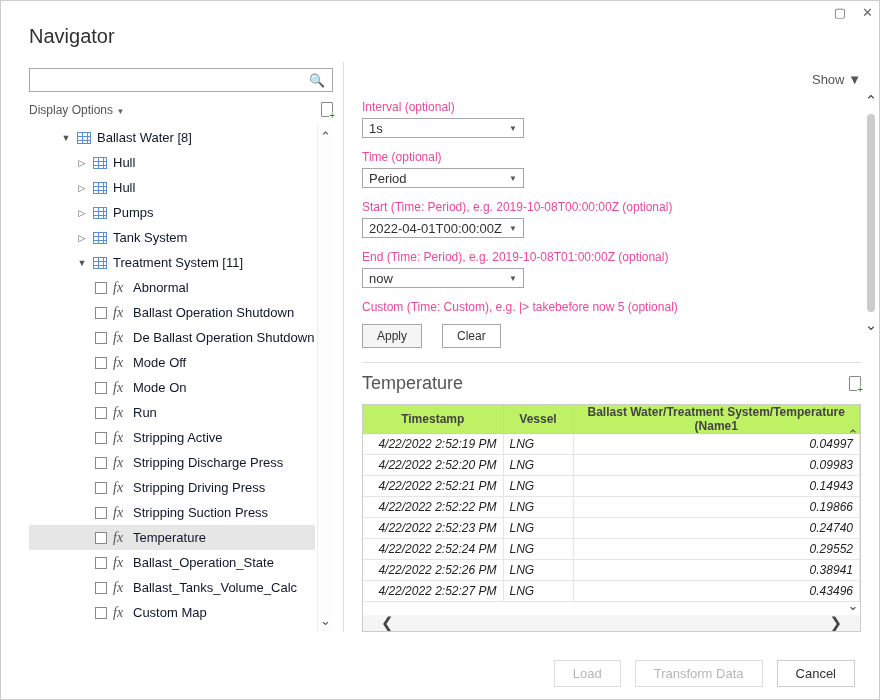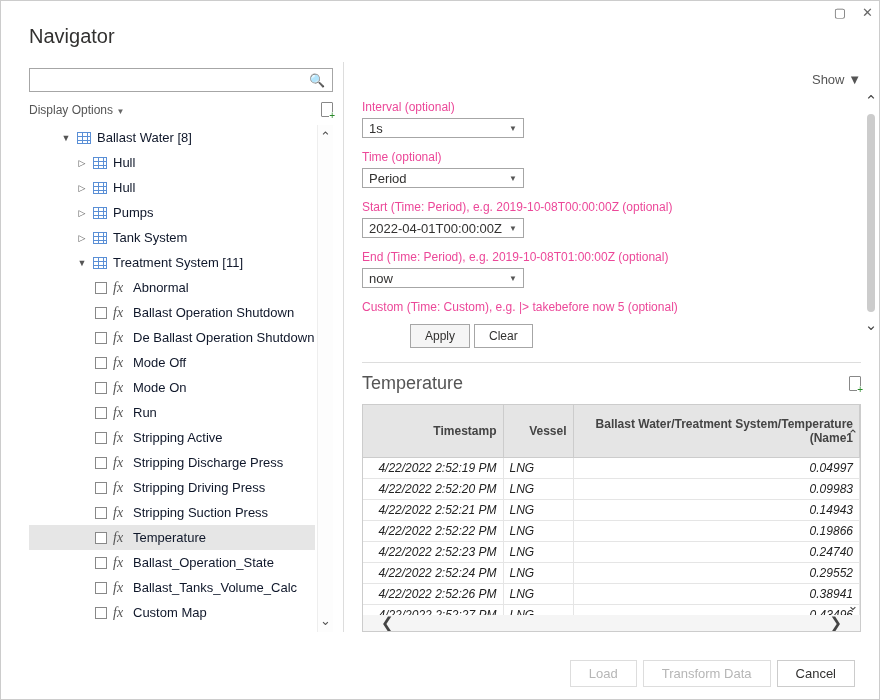--- a/index.html
+++ b/index.html
@@ -168,21 +168,21 @@
   .combo {
     display:flex; align-items:center;
     border:1px solid #a6a6a6;
     height:20px; width:162px;
     padding:0 6px;
     justify-content:space-between;
     margin-bottom:8px;
     font-size:13px;
   }
   .combo .caret { font-size:8px; color:#555; }
-  .btn-row { display:flex; gap:4px; margin-top:6px;margin-left:48px; }
+  .btn-row { display:flex; gap:20px; margin-top:6px; }
   .btn {
     border:1px solid #a6a6a6;
     background:#f5f5f5;
     padding:4px 14px;
     font-size:12px;
     cursor:default;
   }
   .btn.plain { background:#fff; }
   .section-title {
     font-size: 18px;
@@ -196,25 +196,25 @@
   }
   .table-wrap {
     margin-top:10px;
     border:1px solid #ccc;
     flex:1;
     position:relative;
     overflow:hidden;
   }
   table { width:100%; border-collapse:collapse; font-size:12px; }
   th {
-    background:#e5e5e5;
+    background:#bef264;
     border-right:1px solid #ccc;
     border-bottom:1px solid #ccc;
-    text-align:right;
-    padding:12px 6px;
+    text-align:center;
+    padding:0 6px;
     font-weight:600;
     color:#444;
   }
   td {
     border-right:1px solid #e5e5e5;
     border-bottom:1px solid #e5e5e5;
     padding:3px 6px;
     font-style:italic;
     color:#222;
   }
@@ -231,21 +231,21 @@
     position:absolute; left:0; right:0; bottom:0; height:16px;
     background:#f5f5f5;
     display:flex; align-items:center; justify-content:space-between;
     padding:0 18px;
   }
   .tbl-scroll-h .arrow { font-size:15px; color:#444; }
   
   .footer {
     position:absolute;
     bottom:12px; right:24px;
-    display:flex; gap:6px;
+    display:flex; gap:14px;
   }
   .ftr-btn {
     border:1px solid #ccc;
     padding:5px 18px;
     font-size:13px;
     background:#fff;
     color:#323130;
   }
   .ftr-btn.disabled { color:#b6b6b6; border-color:#ddd; }
   .doc-icon {

